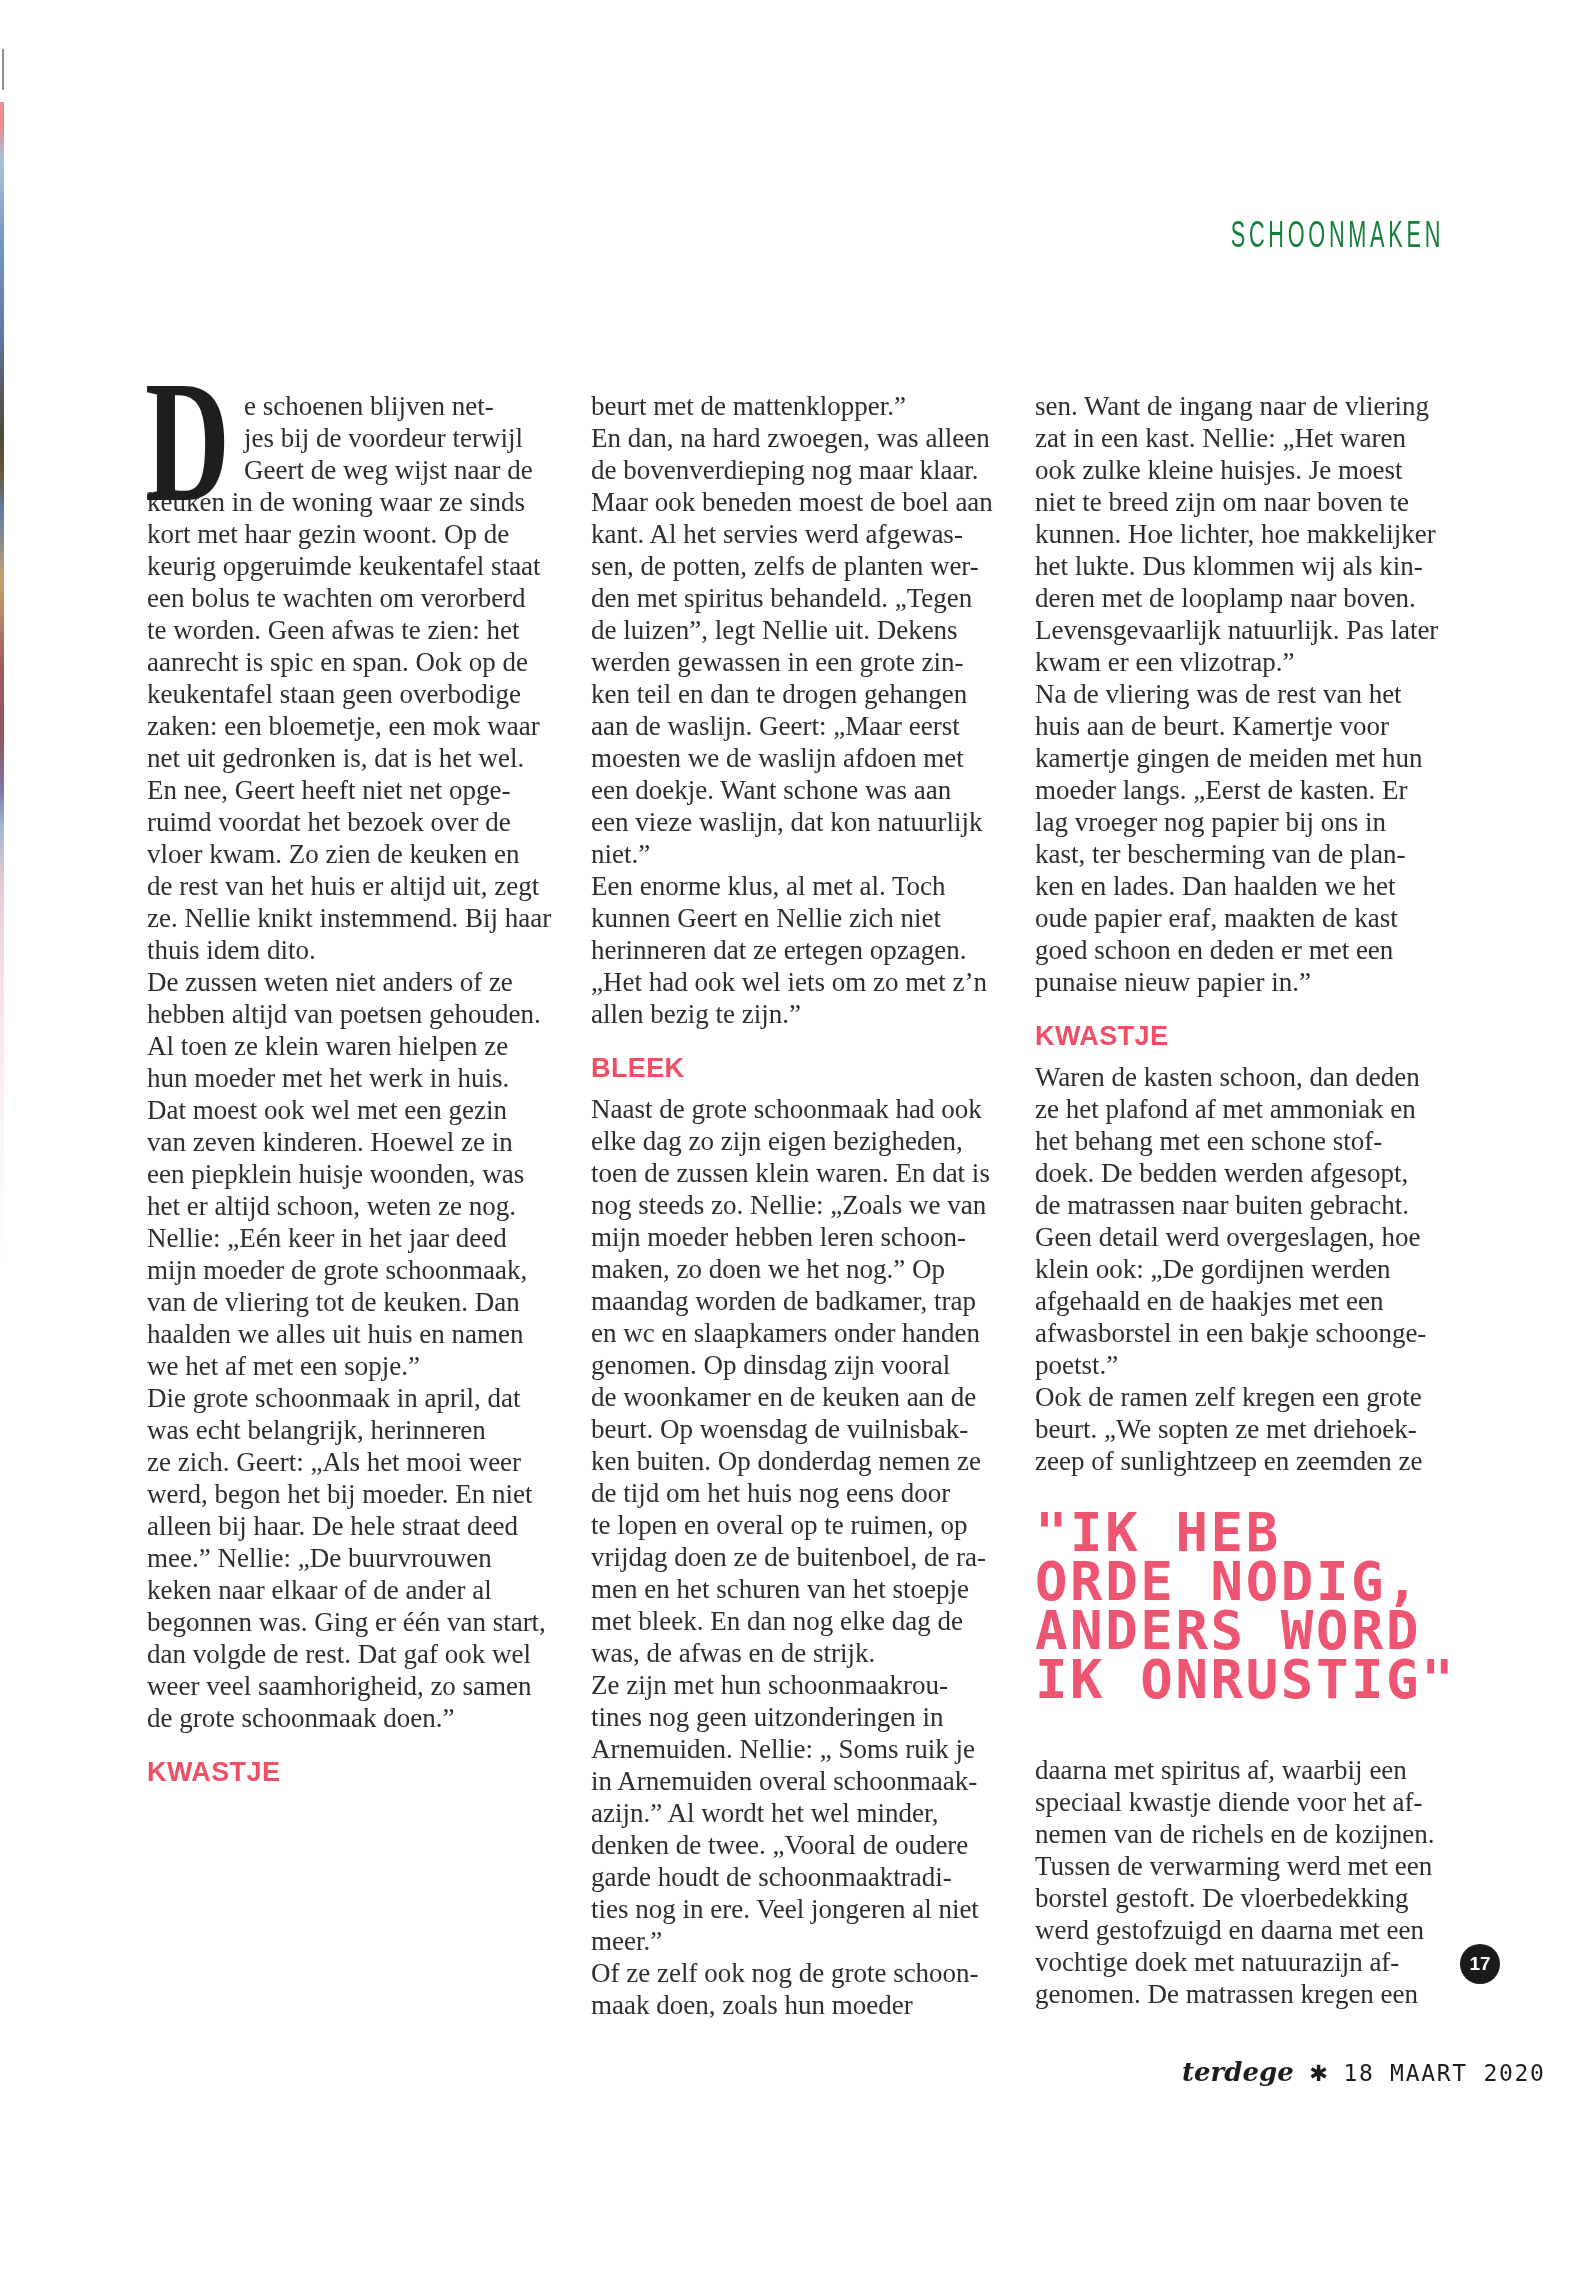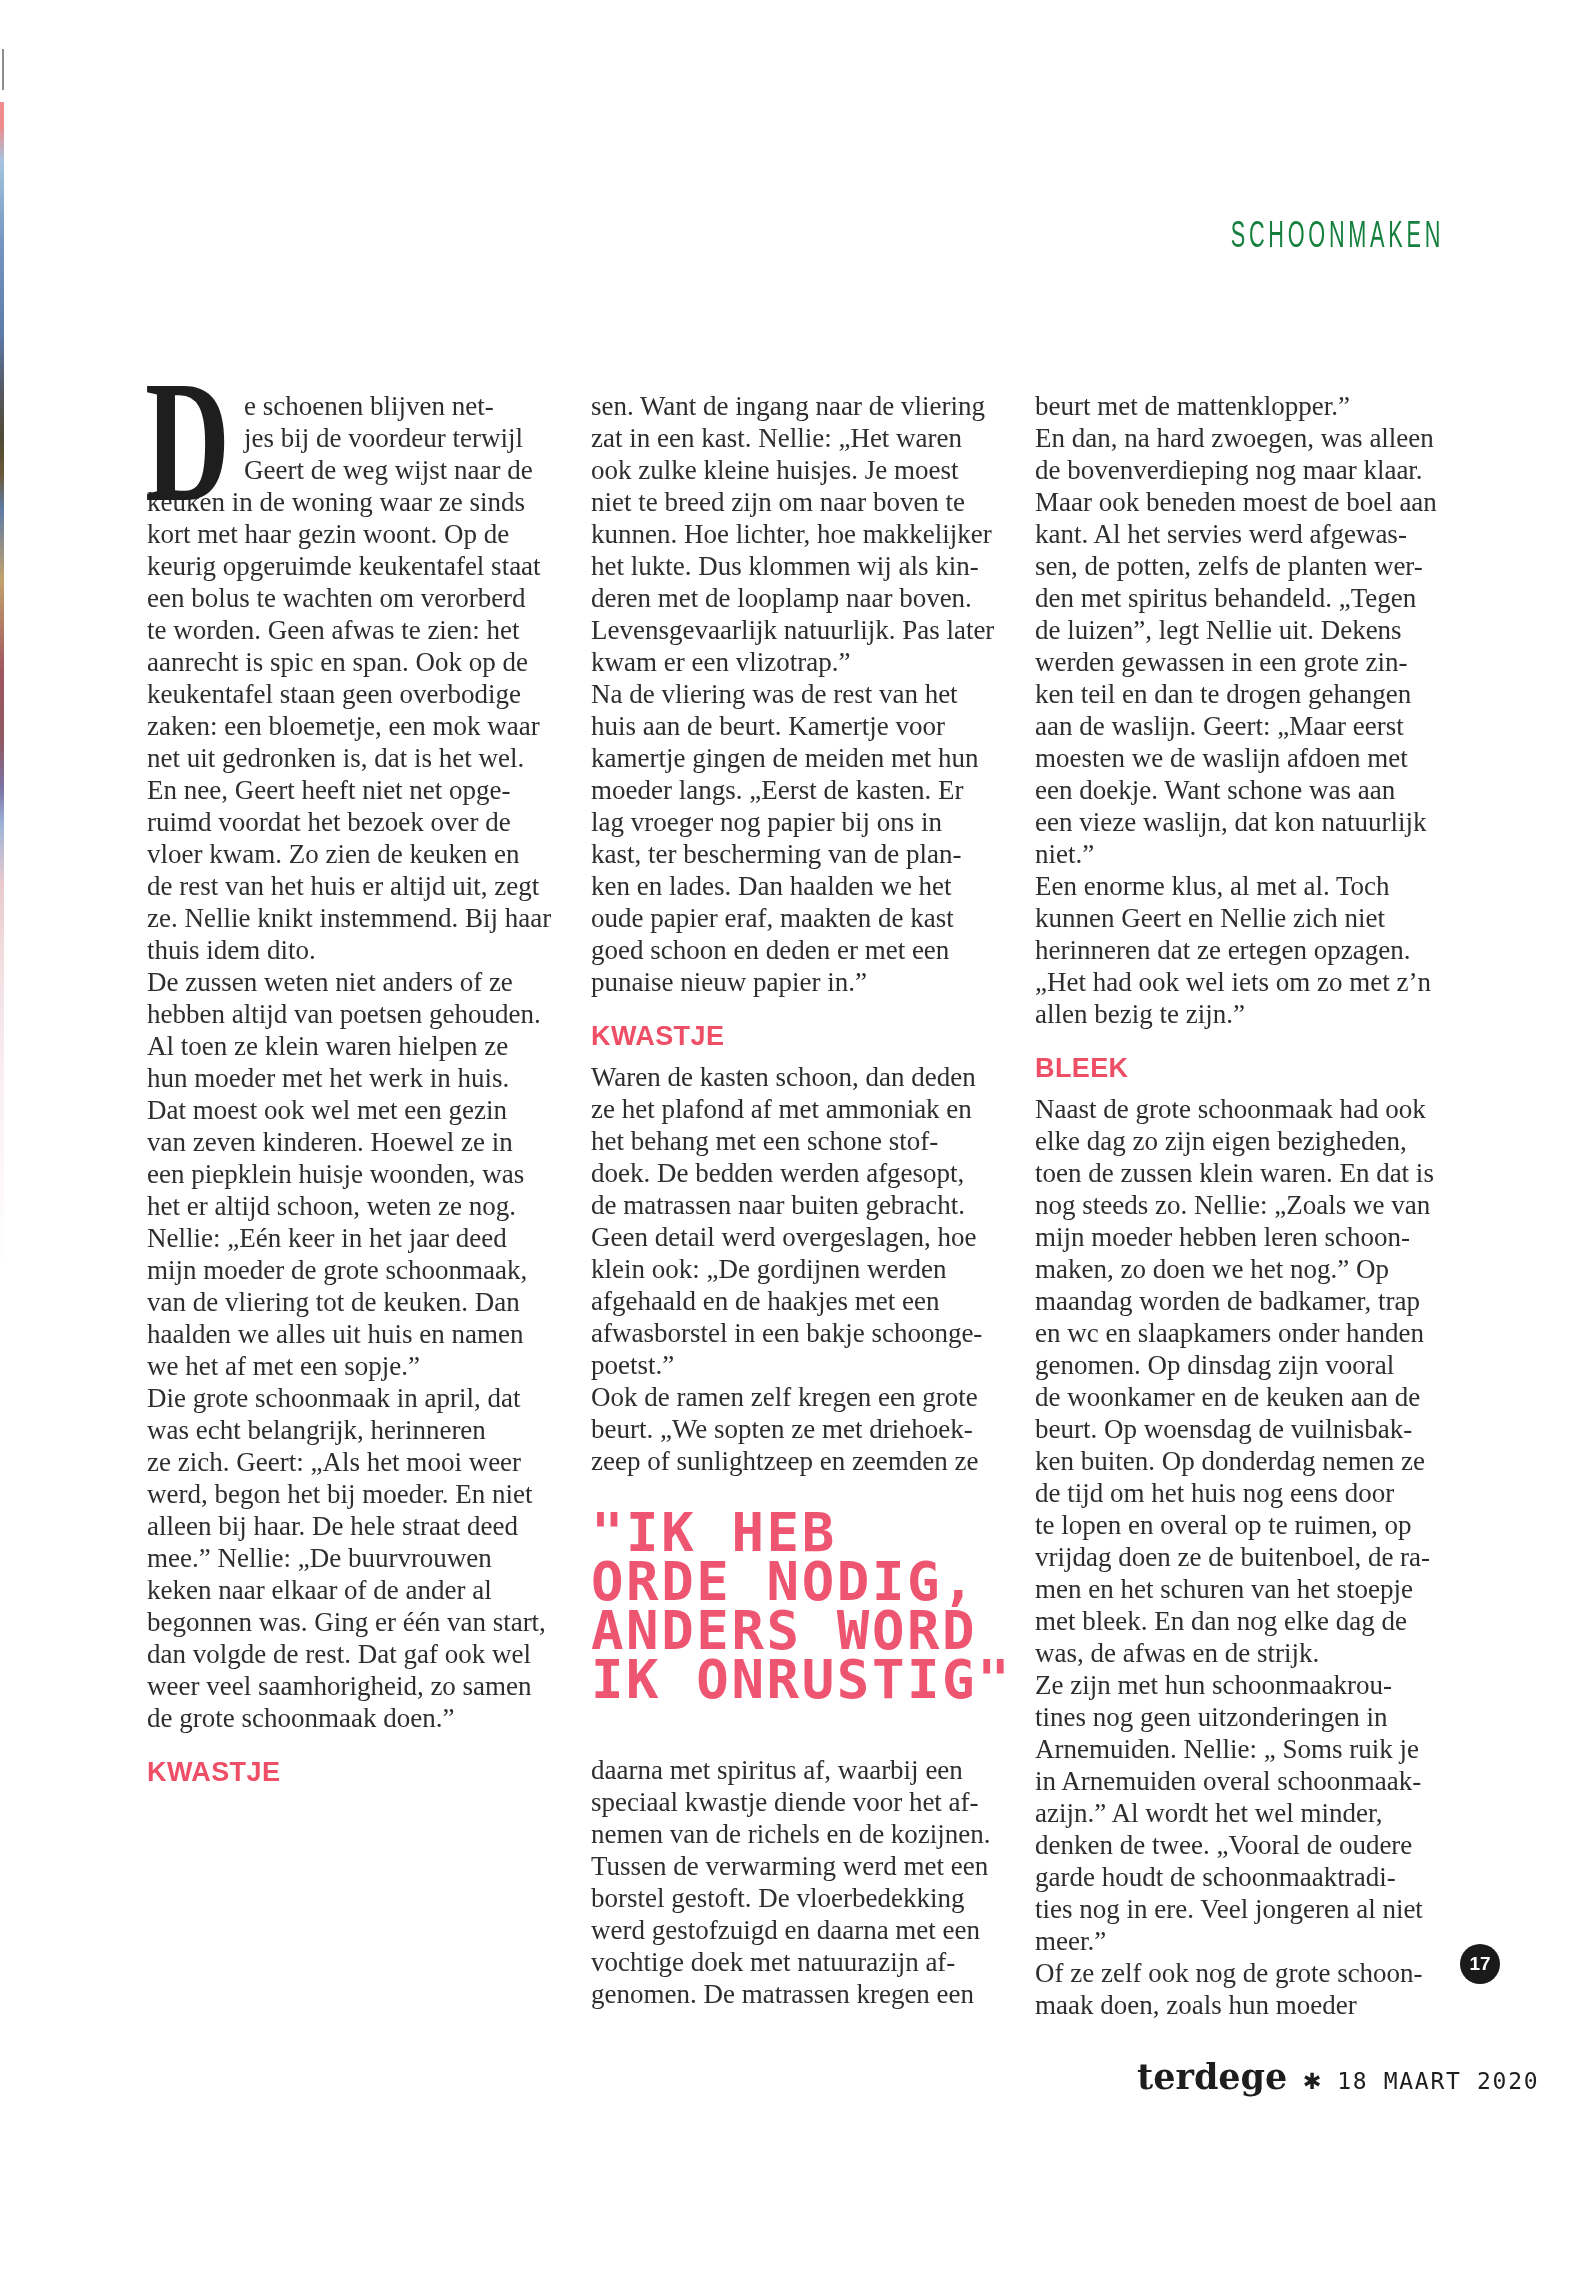--- a/index.html
+++ b/index.html
@@ -91,22 +91,22 @@
   }
   .after-quote{margin-top:50px;}
   
   .footer-group{
     position:absolute;top:2059px;left:1137px;
     display:flex;align-items:baseline;gap:15.5px;
     color:#1d1d1d;
   }
   .magazine-name{
     font-family:"DejaVu Serif",serif;
-    font-weight:700;
-    font-size:35px;line-height:1;
+    font-style:italic;font-weight:700;
+    font-size:26px;line-height:1;margin-left:45px;
   }
   .footer-sep{
     font-family:"DejaVu Sans",sans-serif;
     font-size:22.4px;
   }
   .issue-date{
     font-family:"DejaVu Sans Mono",monospace;
     font-size:23px;letter-spacing:1.7px;
   }
   .page-badge{
@@ -169,68 +169,20 @@
 ze zich. Geert: „Als het mooi weer
 werd, begon het bij moeder. En niet
 alleen bij haar. De hele straat deed
 mee.” Nellie: „De buurvrouwen
 keken naar elkaar of de ander al
 begonnen was. Ging er één van start,
 dan volgde de rest. Dat gaf ook wel
 weer veel saamhorigheid, zo samen
 de grote schoonmaak doen.”</span></div>
       <h3 class="subhead">KWASTJE</h3>
-    </div>
-
-    <div class="col">
-      <div class="block">sen. Want de ingang naar de vliering
-zat in een kast. Nellie: „Het waren
-ook zulke kleine huisjes. Je moest
-niet te breed zijn om naar boven te
-kunnen. Hoe lichter, hoe makkelijker
-het lukte. Dus klommen wij als kin-
-deren met de looplamp naar boven.
-Levensgevaarlijk natuurlijk. Pas later
-kwam er een vlizotrap.”
-Na de vliering was de rest van het
-huis aan de beurt. Kamertje voor
-kamertje gingen de meiden met hun
-moeder langs. „Eerst de kasten. Er
-lag vroeger nog papier bij ons in
-kast, ter bescherming van de plan-
-ken en lades. Dan haalden we het
-oude papier eraf, maakten de kast
-goed schoon en deden er met een
-punaise nieuw papier in.”</div>
-      <h3 class="subhead">KWASTJE</h3>
-      <div class="block">Waren de kasten schoon, dan deden
-ze het plafond af met ammoniak en
-het behang met een schone stof-
-doek. De bedden werden afgesopt,
-de matrassen naar buiten gebracht.
-Geen detail werd overgeslagen, hoe
-klein ook: „De gordijnen werden
-afgehaald en de haakjes met een
-afwasborstel in een bakje schoonge-
-poetst.”
-Ook de ramen zelf kregen een grote
-beurt. „We sopten ze met driehoek-
-zeep of sunlightzeep en zeemden ze</div>
-      <div class="pullquote">"IK HEB
-ORDE NODIG,
-ANDERS WORD
-IK ONRUSTIG"</div>
-      <div class="block after-quote">daarna met spiritus af, waarbij een
-speciaal kwastje diende voor het af-
-nemen van de richels en de kozijnen.
-Tussen de verwarming werd met een
-borstel gestoft. De vloerbedekking
-werd gestofzuigd en daarna met een
-vochtige doek met natuurazijn af-
-genomen. De matrassen kregen een</div>
     </div>
 
     <div class="col">
       <div class="block">beurt met de mattenklopper.”
 En dan, na hard zwoegen, was alleen
 de bovenverdieping nog maar klaar.
 Maar ook beneden moest de boel aan
 kant. Al het servies werd afgewas-
 sen, de potten, zelfs de planten wer-
 den met spiritus behandeld. „Tegen
@@ -272,20 +224,68 @@
 in Arnemuiden overal schoonmaak-
 azijn.” Al wordt het wel minder,
 denken de twee. „Vooral de oudere
 garde houdt de schoonmaaktradi-
 ties nog in ere. Veel jongeren al niet
 meer.”
 Of ze zelf ook nog de grote schoon-
 maak doen, zoals hun moeder</div>
     </div>
 
+    <div class="col">
+      <div class="block">sen. Want de ingang naar de vliering
+zat in een kast. Nellie: „Het waren
+ook zulke kleine huisjes. Je moest
+niet te breed zijn om naar boven te
+kunnen. Hoe lichter, hoe makkelijker
+het lukte. Dus klommen wij als kin-
+deren met de looplamp naar boven.
+Levensgevaarlijk natuurlijk. Pas later
+kwam er een vlizotrap.”
+Na de vliering was de rest van het
+huis aan de beurt. Kamertje voor
+kamertje gingen de meiden met hun
+moeder langs. „Eerst de kasten. Er
+lag vroeger nog papier bij ons in
+kast, ter bescherming van de plan-
+ken en lades. Dan haalden we het
+oude papier eraf, maakten de kast
+goed schoon en deden er met een
+punaise nieuw papier in.”</div>
+      <h3 class="subhead">KWASTJE</h3>
+      <div class="block">Waren de kasten schoon, dan deden
+ze het plafond af met ammoniak en
+het behang met een schone stof-
+doek. De bedden werden afgesopt,
+de matrassen naar buiten gebracht.
+Geen detail werd overgeslagen, hoe
+klein ook: „De gordijnen werden
+afgehaald en de haakjes met een
+afwasborstel in een bakje schoonge-
+poetst.”
+Ook de ramen zelf kregen een grote
+beurt. „We sopten ze met driehoek-
+zeep of sunlightzeep en zeemden ze</div>
+      <div class="pullquote">"IK HEB
+ORDE NODIG,
+ANDERS WORD
+IK ONRUSTIG"</div>
+      <div class="block after-quote">daarna met spiritus af, waarbij een
+speciaal kwastje diende voor het af-
+nemen van de richels en de kozijnen.
+Tussen de verwarming werd met een
+borstel gestoft. De vloerbedekking
+werd gestofzuigd en daarna met een
+vochtige doek met natuurazijn af-
+genomen. De matrassen kregen een</div>
+    </div>
+
   </div>
 
   <div class="footer-group">
     <span class="magazine-name">terdege</span>
     <span class="footer-sep">✱</span>
     <span class="issue-date">18 MAART 2020</span>
   </div>
 
   <div class="page-badge">
     <span>17</span>

